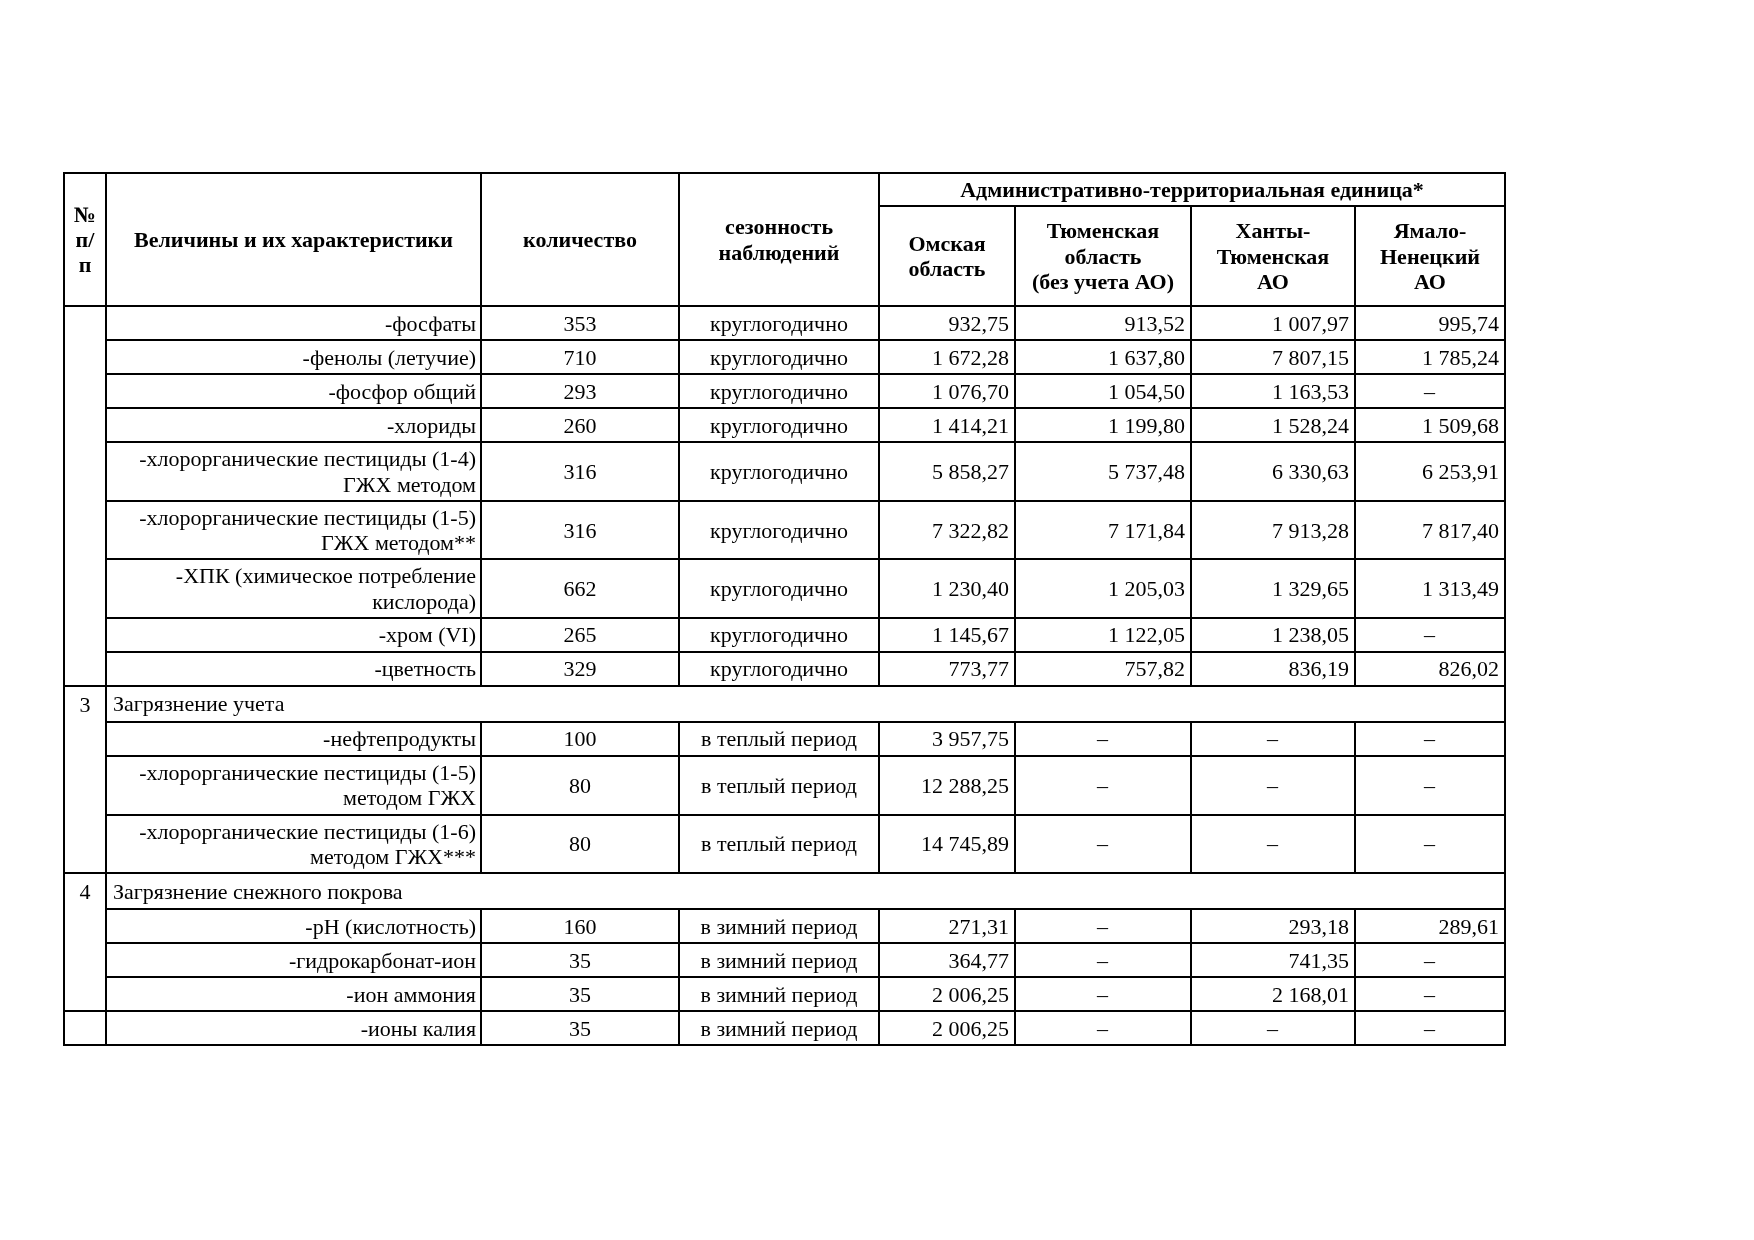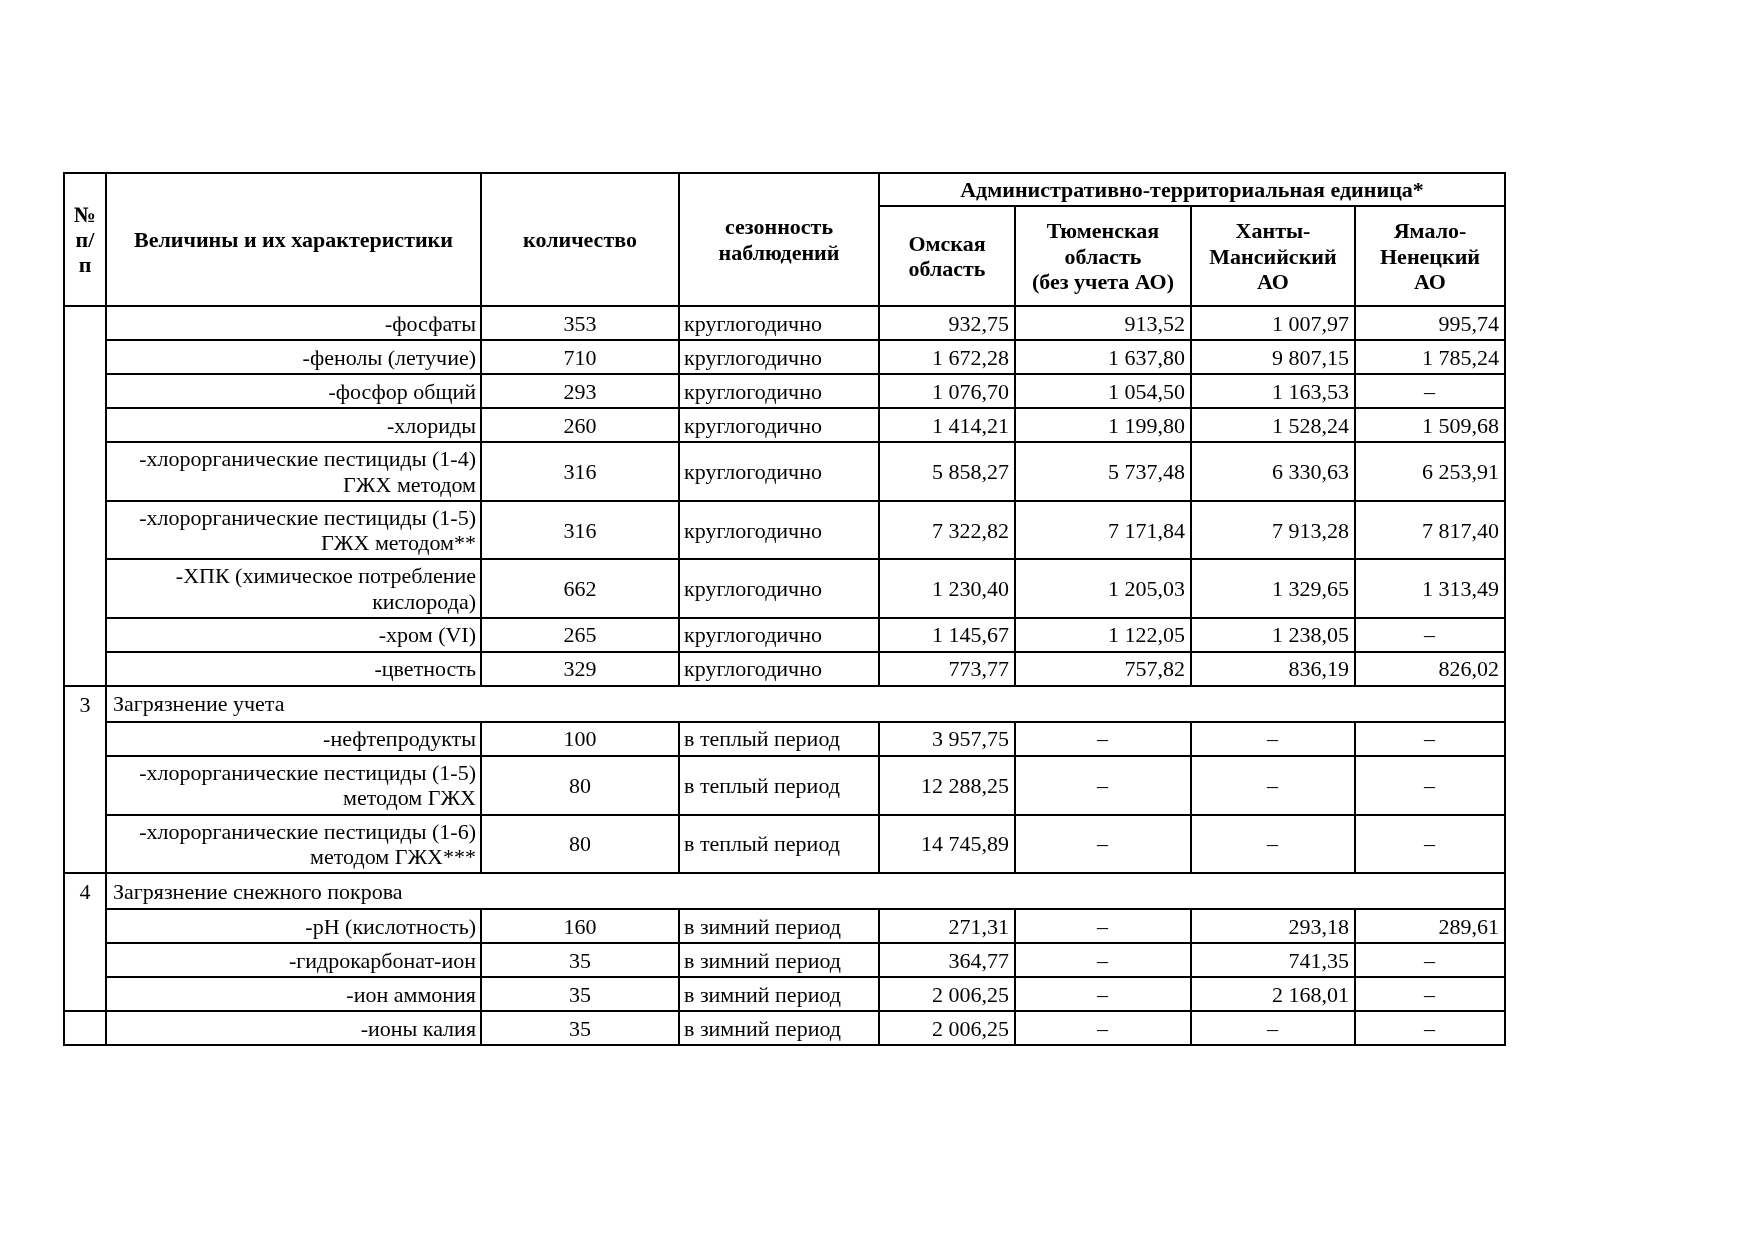--- a/index.html
+++ b/index.html
@@ -40,21 +40,21 @@
   .num-cell {
     text-align: center;
     vertical-align: top;
     padding-top: 5px;
   }
   .name-cell {
     text-align: right;
     padding: 3px 4px;
   }
   .qty-cell { text-align: center; padding: 3px 20px; }
-  .season-cell { text-align: left; padding: 3px 4px; margin-left: 8px; }
+  .season-cell { text-align: center; padding: 3px 4px; margin-left: 8px; }
   .val-cell {
     text-align: right;
     padding: 3px 5px 3px 4px;
   }
   .val-cell.dash { text-align: center; }
   .section-cell {
     text-align: left;
     padding: 4px 6px;
   }
   tr.data-row td { height: 34px; }
@@ -85,21 +85,21 @@
 наблюдений</th>
         <th colspan="4">Административно-территориальная единица*</th>
       </tr>
       <tr class="hdr-regions">
         <th class="pre">Омская
 область</th>
         <th class="pre">Тюменская
 область
 (без учета АО)</th>
         <th class="pre">Ханты-
-Мансийский
+Тюменская
 АО</th>
         <th class="pre">Ямало-
 Ненецкий АО</th>
       </tr>
     </thead>
     <tbody id="tbody">
         <tr class="data-row">
           <td class="num-cell" rowspan="9"></td>
           <td class="name-cell">-фосфаты</td>
           <td class="qty-cell">353</td>
@@ -108,21 +108,21 @@
           <td class="val-cell">913,52</td>
           <td class="val-cell">1 007,97</td>
           <td class="val-cell">995,74</td>
         </tr>
         <tr class="data-row">
           <td class="name-cell">-фенолы (летучие)</td>
           <td class="qty-cell">710</td>
           <td class="season-cell">круглогодично</td>
           <td class="val-cell">1 672,28</td>
           <td class="val-cell">1 637,80</td>
-          <td class="val-cell">9 807,15</td>
+          <td class="val-cell">7 807,15</td>
           <td class="val-cell">1 785,24</td>
         </tr>
         <tr class="data-row">
           <td class="name-cell">-фосфор общий</td>
           <td class="qty-cell">293</td>
           <td class="season-cell">круглогодично</td>
           <td class="val-cell">1 076,70</td>
           <td class="val-cell">1 054,50</td>
           <td class="val-cell">1 163,53</td>
           <td class="val-cell dash">–</td>

